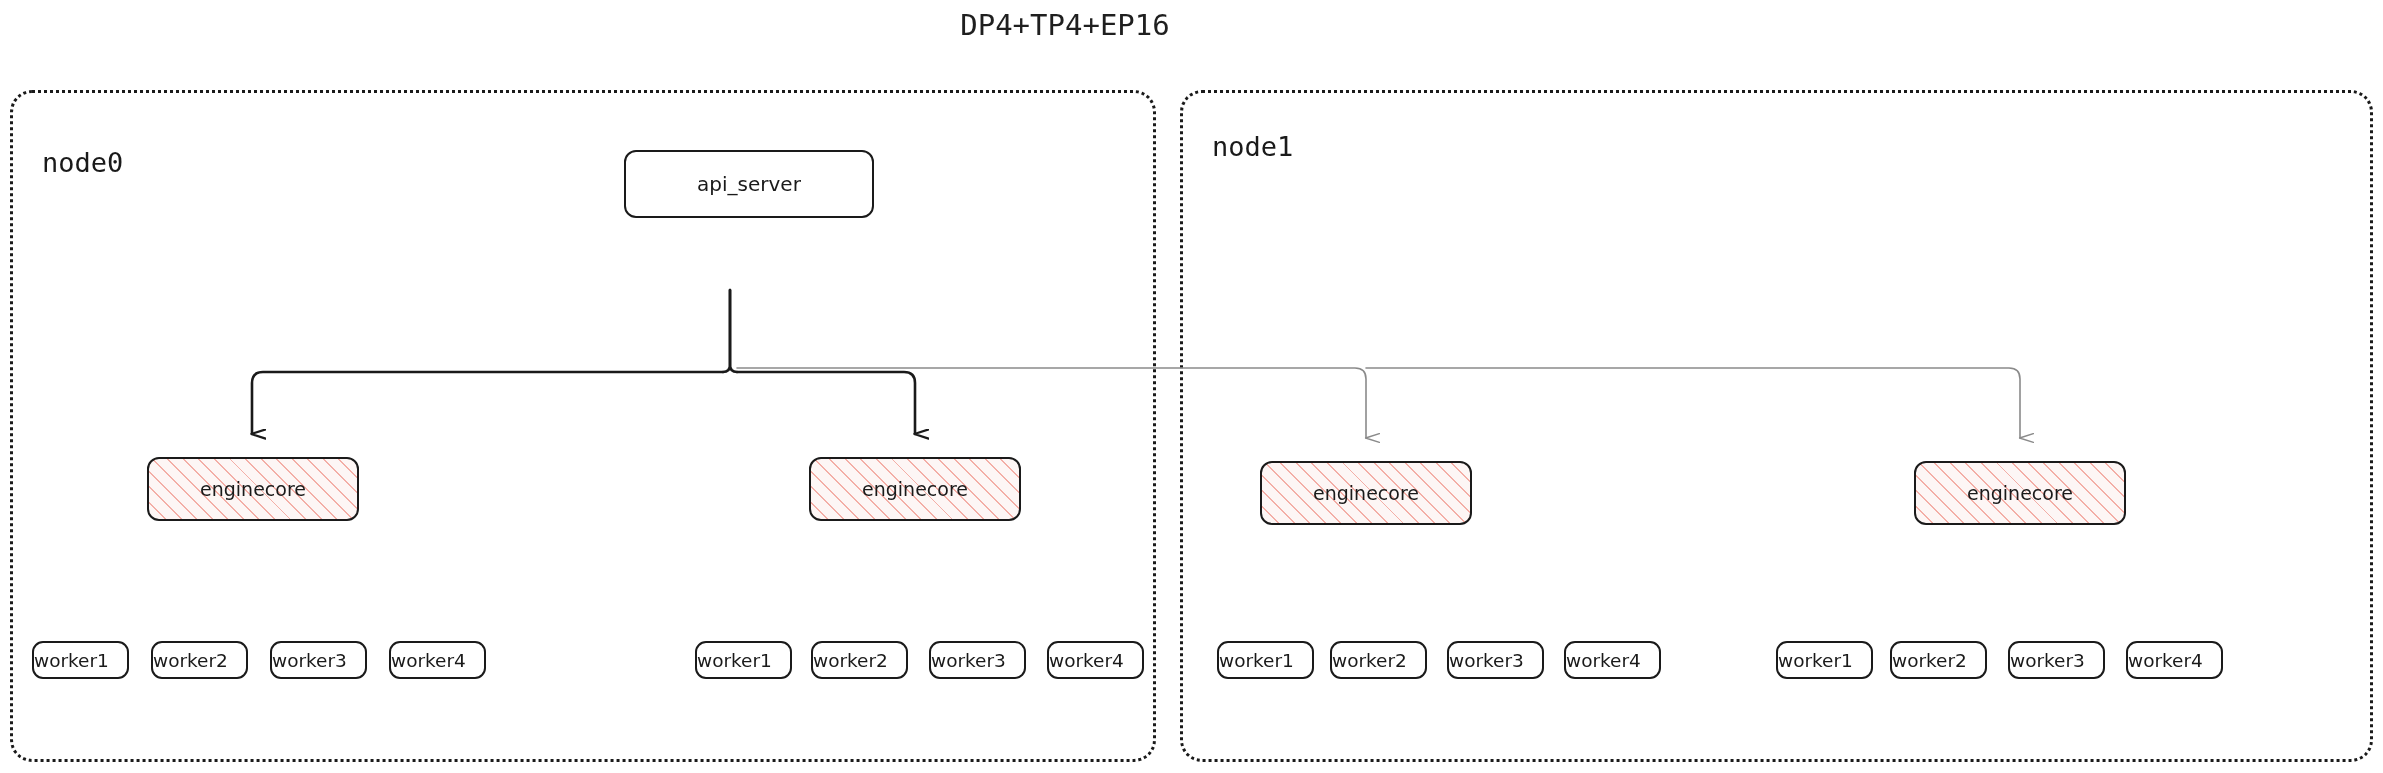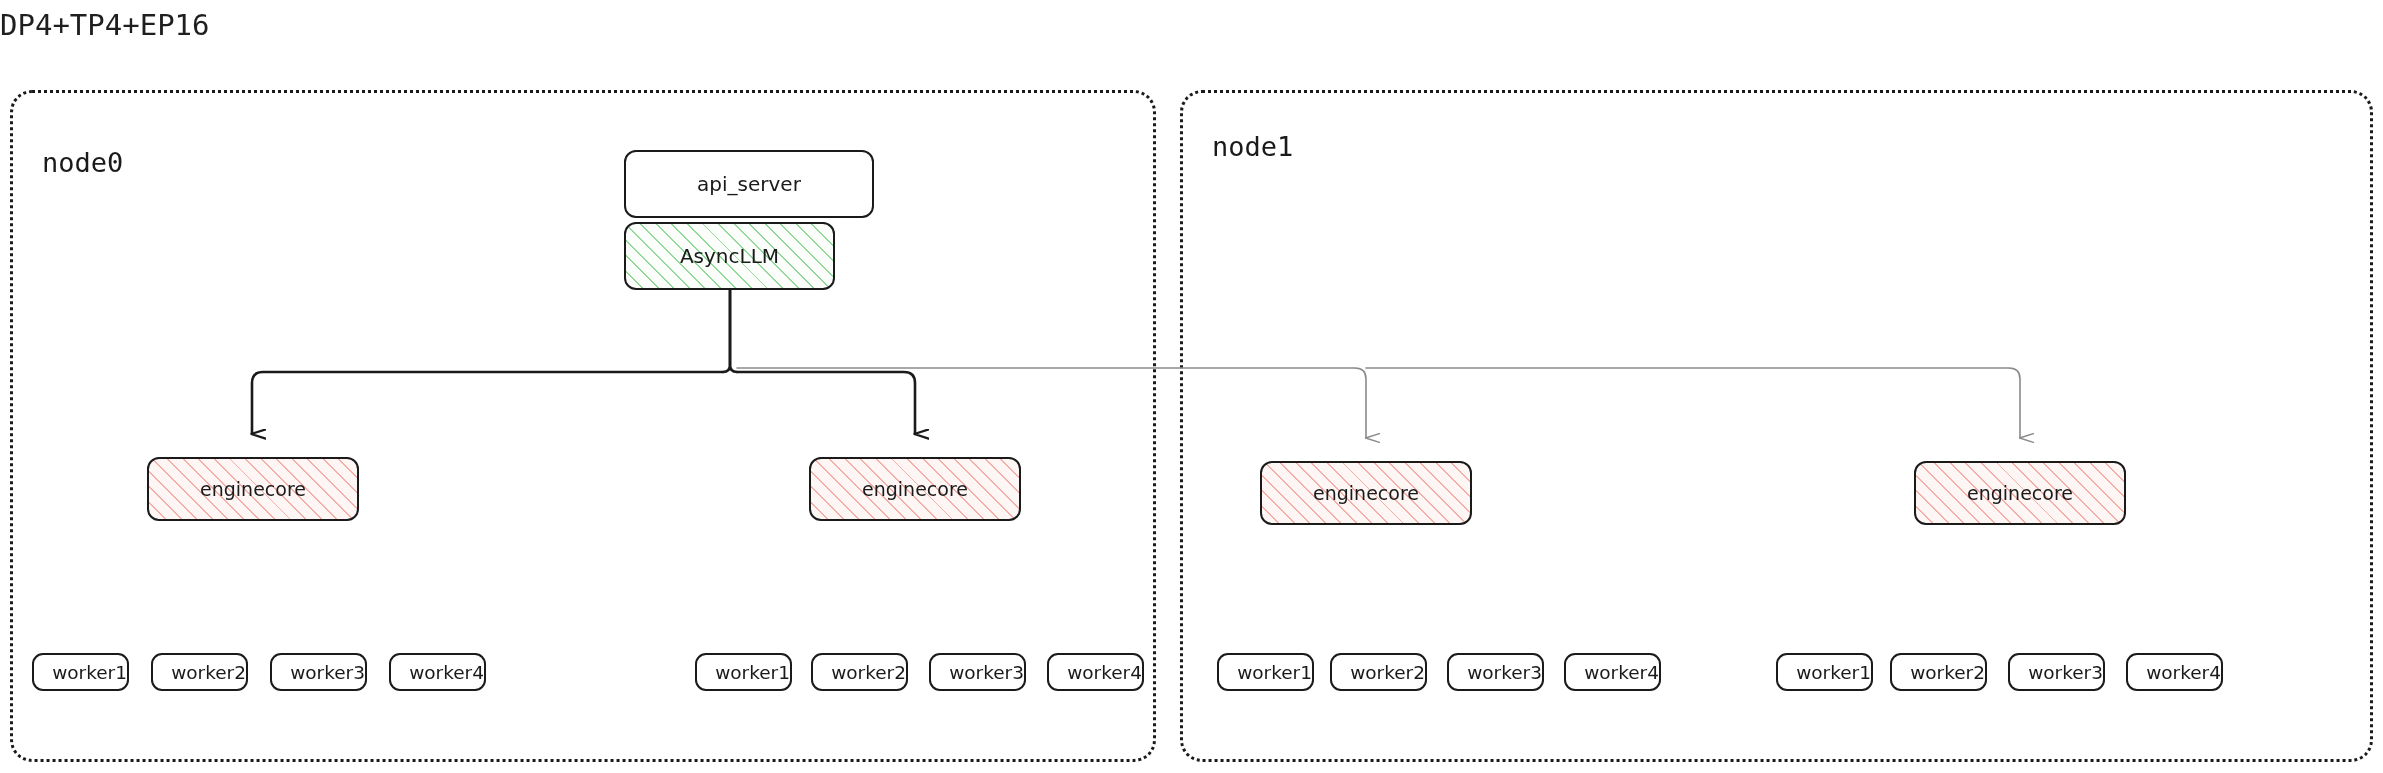--- a/index.html
+++ b/index.html
@@ -17,20 +17,21 @@
     background: #ffffff;
     overflow: hidden;
   }
 
   
   #diagram-title {
     position: absolute;
     left: 0;
     top: 8px;
     width: 2130px;
+    text-align: center;
     font-family: "DejaVu Sans Mono", monospace;
     font-size: 29px;
     color: #1f1f1f;
     letter-spacing: 0px;
     white-space: pre;
   }
 
   
   .node-container {
     position: absolute;
@@ -107,24 +108,23 @@
   }
 
   .worker-box {
     position: absolute;
     box-sizing: border-box;
     border: 2.4px solid #1a1a1a;
     border-radius: 11px;
     background: #ffffff;
     display: flex;
     align-items: center;
-    justify-content: flex-end;
+    justify-content: flex-start;
     height: 38px;
     white-space: nowrap;
-    margin-top: 12px;
   }
   .worker-label {
     font-size: 18.5px;
     color: #1a1a1a;
   }
 
   .engine-label { font-size: 19px; }
   .top-label { font-size: 20px; }
 </style>
 </head>
@@ -159,23 +159,20 @@
 
     <path d="M 737 368 L 1355 368 Q 1366 368 1366 379 L 1366 438" fill="none" stroke="#8a8a8a" stroke-width="1.6" stroke-linecap="round" marker-end="url(#arrowLight)"></path>
 
     <path d="M 1366 368 L 2009 368 Q 2020 368 2020 379 L 2020 438" fill="none" stroke="#8a8a8a" stroke-width="1.6" stroke-linecap="round" marker-end="url(#arrowLight)"></path>
   </svg>
 
   <div class="box box-plain" style="left:624px; top:150px; width:250px; height:68px;">
     <span class="box-label top-label">api_server</span>
   </div>
 
-  <div class="box box-hatch-green" style="left:624px; top:222px; width:211px; height:68px;">
-    <span class="box-label top-label">AsyncLLM</span>
-  </div>
 
   <div class="box box-hatch-pink" style="left:147px; top:457px; width:212px; height:64px;">
     <span class="box-label engine-label">enginecore</span>
   </div>
 
   <div class="box box-hatch-pink" style="left:809px; top:457px; width:212px; height:64px;">
     <span class="box-label engine-label">enginecore</span>
   </div>
 
   <div class="box box-hatch-pink" style="left:1260px; top:461px; width:212px; height:64px;">

